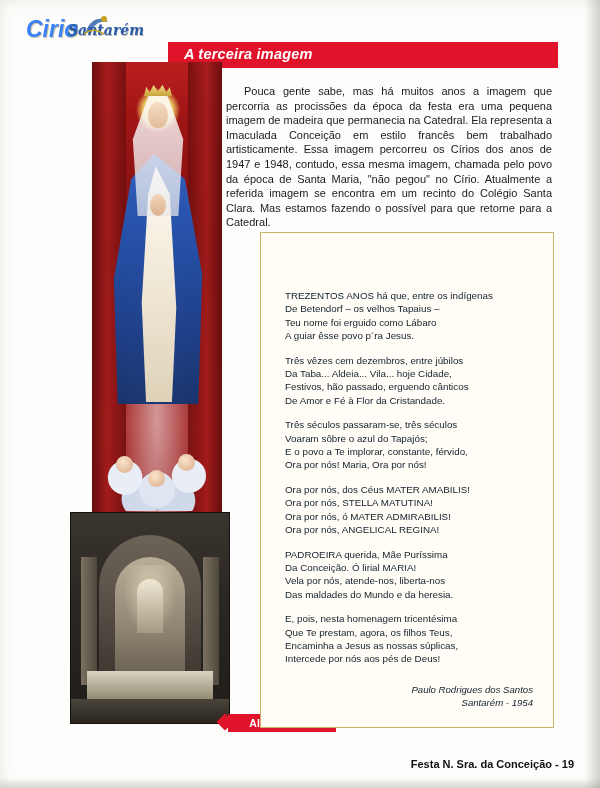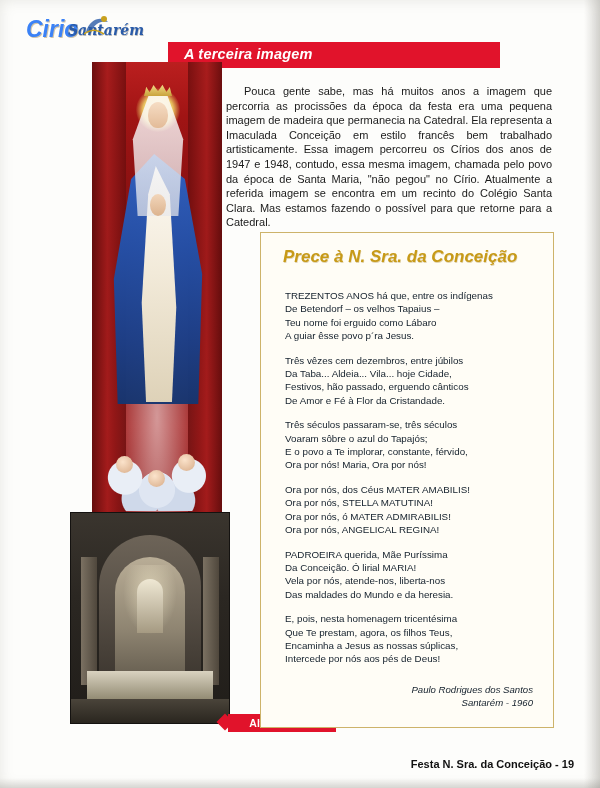--- a/index.html
+++ b/index.html
@@ -79,21 +79,21 @@
     top: -2px;
     width: 26px;
     height: 22px;
   }
 
   
   .title-bar {
     position: absolute;
     left: 168px;
     top: 42px;
-    width: 332px;
+    width: 390px;
     height: 26px;
     background: #e1132b;
   }
   .title-bar .title-text {
     position: absolute;
     left: 16px;
     top: 4px;
     color: #ffffff;
     font-size: 14.5px;
     font-weight: bold;
@@ -400,21 +400,20 @@
     <div class="table"></div>
     <div class="floor"></div>
   </div>
 
   <div class="caption-dot"></div>
   <div class="caption-bar">
     <span class="caption-text">Altar de 1940</span>
   </div>
 
   <div class="prayer-box">
-    <div class="prayer-title">Prece à N. Sra. da Conceição</div>
     <div class="prayer-body">
       <div class="stanza">
           <div>TREZENTOS ANOS há que, entre os indígenas
 De Betendorf – os velhos Tapaius –
 Teu nome foi erguido como Lábaro
 A guiar êsse povo p´ra Jesus.</div>
         </div>
       <div class="stanza">
           <div>Três vêzes cem dezembros, entre júbilos
 Da Taba... Aldeia... Vila... hoje Cidade,
@@ -441,21 +440,21 @@
         </div>
       <div class="stanza">
           <div>E, pois, nesta homenagem tricentésima
 Que Te prestam, agora, os filhos Teus,
 Encaminha a Jesus as nossas súplicas,
 Intercede por nós aos pés de Deus!</div>
         </div>
     </div>
     <div class="signature">
       <div>Paulo Rodrigues dos Santos</div>
-      <div>Santarém - 1960</div>
+      <div>Santarém - 1954</div>
     </div>
   </div>
 
   <div class="footer">
     <span class="pagenum">Festa N. Sra. da Conceição - 19</span>
   </div>
 
   <div class="scan-edge"></div>
   <div class="scan-edge-bottom"></div>
 </div>

